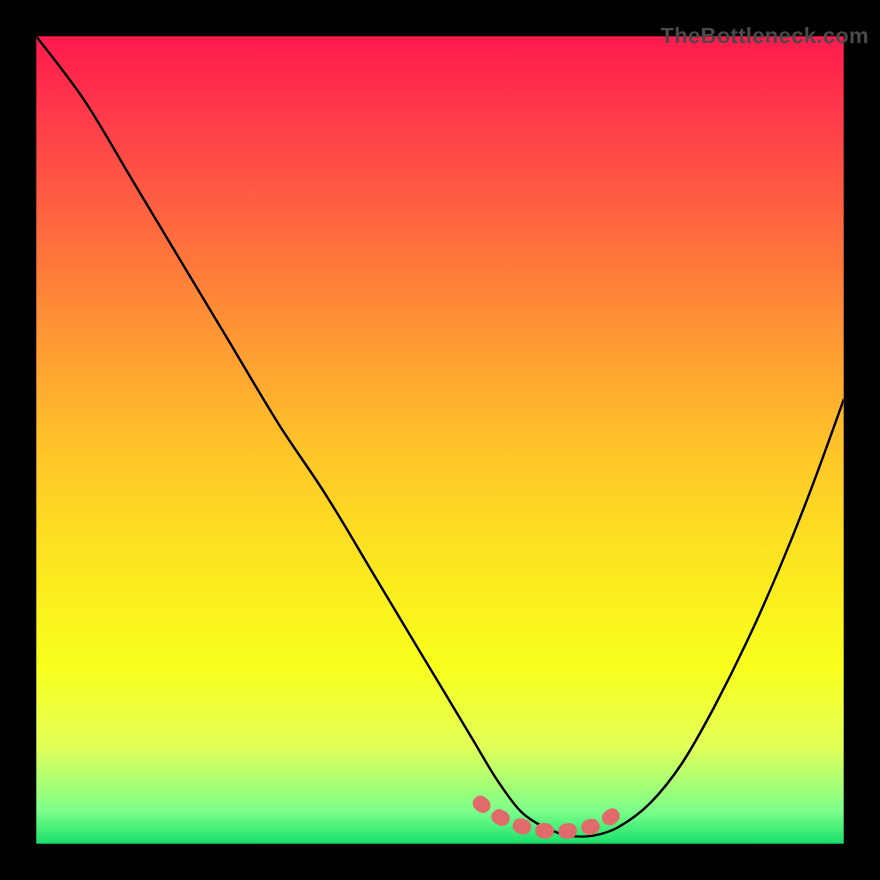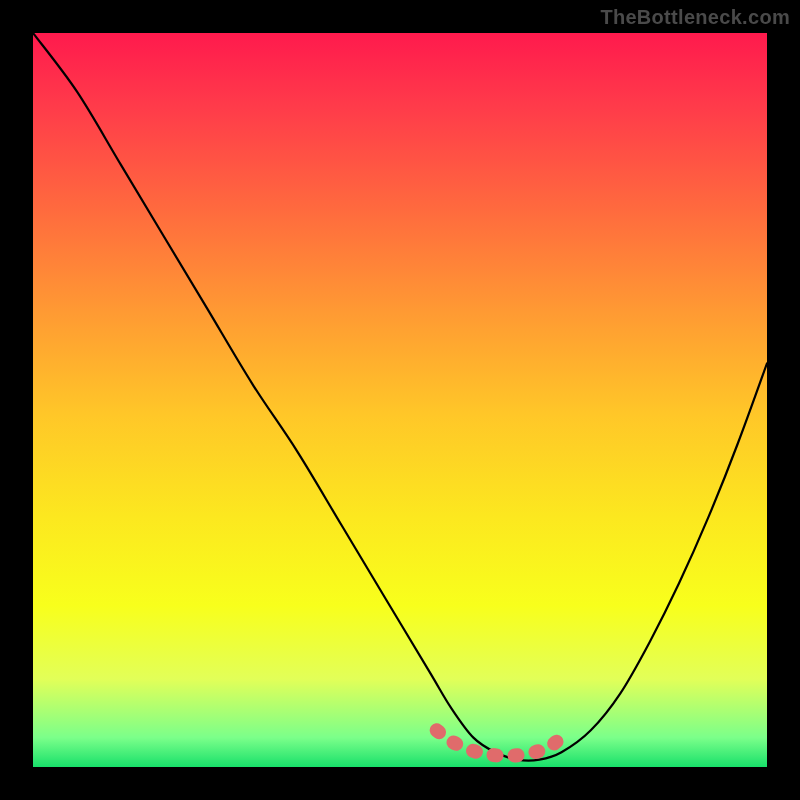--- a/index.html
+++ b/index.html
@@ -23,21 +23,21 @@
       #ff9a33 38%,
       #ffc728 52%,
       #fce81f 66%,
       #f8ff1c 78%,
       #e2ff58 88%,
       #7bff8a 96%,
       #18e06a 100%);
   }
   .watermark {
     position: absolute;
-    top: 6px;
+    top: 22px;
     right: 10px;
     font-family: Arial, Helvetica, sans-serif;
     font-size: 20px;
     font-weight: 600;
     color: #4a4a4a;
     letter-spacing: 0.3px;
   }
   svg.curve {
     position: absolute;
     inset: 0;

